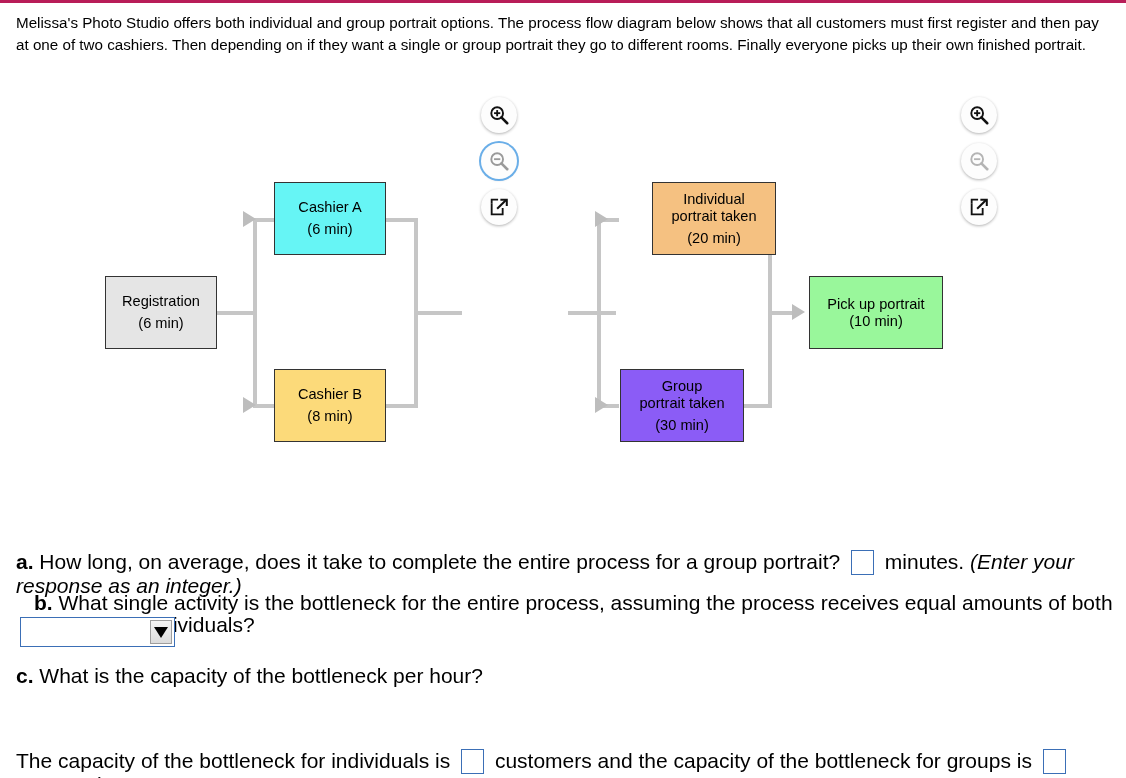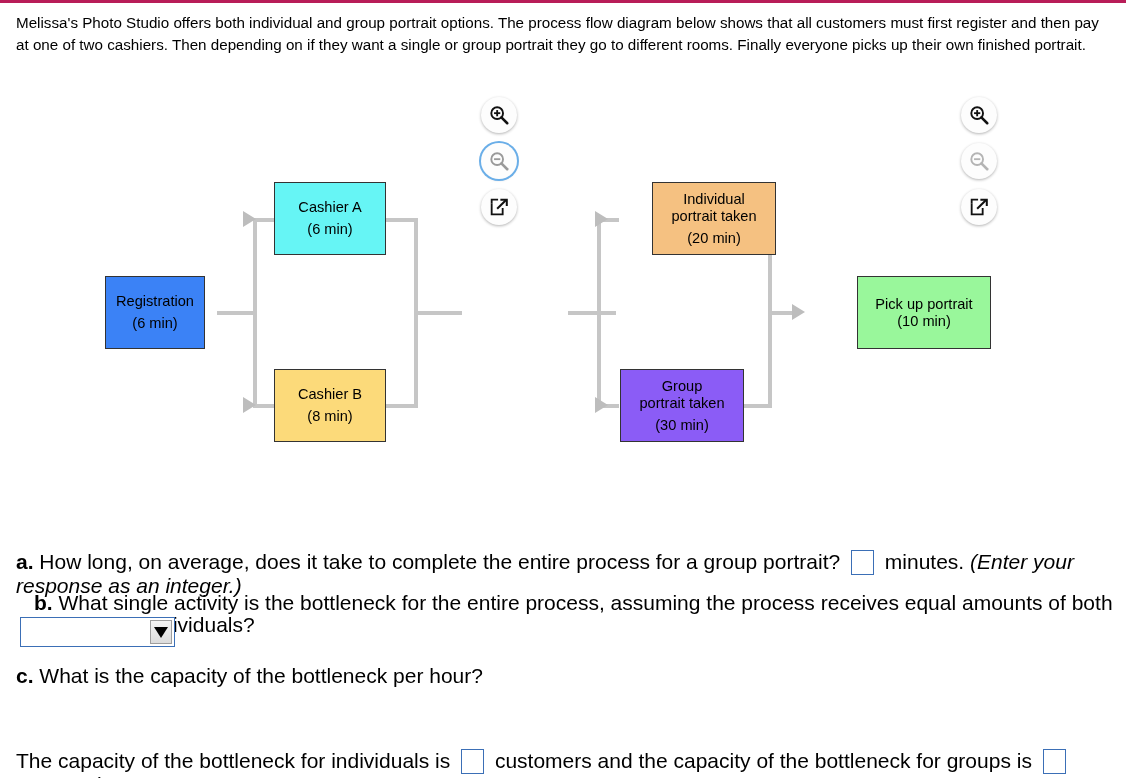--- a/index.html
+++ b/index.html
@@ -152,21 +152,21 @@
   <div class="arrow" style="left:595px; top:121px;"></div>
   <div class="seg h" style="left:597px; top:314px; width:22px;"></div>
   <div class="arrow" style="left:595px; top:307px;"></div>
 
   <div class="seg h" style="left:744px; top:128px; width:28px;"></div>
   <div class="seg v" style="left:768px; top:128px; height:190px;"></div>
   <div class="seg h" style="left:744px; top:314px; width:28px;"></div>
   <div class="seg h" style="left:768px; top:221px; width:28px;"></div>
   <div class="arrow" style="left:792px; top:214px;"></div>
 
-  <div class="node" style="left:105px; top:186px; width:100px; height:73px; background:#3b82f6;">
+  <div class="node" style="left:105px; top:186px; width:112px; height:73px; background:#e5e5e5;">
     <div>Registration</div>
     <div class="l2">(6 min)</div>
   </div>
 
   <div class="node" style="left:274px; top:92px; width:112px; height:73px; background:#66f5f5;">
     <div>Cashier A</div>
     <div class="l2">(6 min)</div>
   </div>
 
   <div class="node" style="left:274px; top:279px; width:112px; height:73px; background:#fcda7a;">
@@ -179,21 +179,21 @@
     <div class="tight">portrait taken</div>
     <div class="l2">(20 min)</div>
   </div>
 
   <div class="node" style="left:620px; top:279px; width:124px; height:73px; background:#8b5cf6;">
     <div>Group</div>
     <div class="tight">portrait taken</div>
     <div class="l2">(30 min)</div>
   </div>
 
-  <div class="node" style="left:809px; top:186px; width:134px; height:73px; background:#99f79b;margin-left:48px;">
+  <div class="node" style="left:809px; top:186px; width:134px; height:73px; background:#99f79b;">
     <div>Pick up portrait</div>
     <div class="tight">(10 min)</div>
   </div>
 
   <div class="zoomctl" style="left:481px; top:7px;">
     <svg width="22" height="22" viewBox="0 0 24 24">
       <circle cx="10" cy="10" r="6.4" fill="none" stroke="#111" stroke-width="2.1"></circle>
       <line x1="14.6" y1="14.6" x2="21" y2="21" stroke="#111" stroke-width="2.8" stroke-linecap="round"></line>
       <line x1="6.6" y1="10" x2="13.4" y2="10" stroke="#111" stroke-width="2"></line>
       <line x1="10" y1="6.6" x2="10" y2="13.4" stroke="#111" stroke-width="2"></line>

